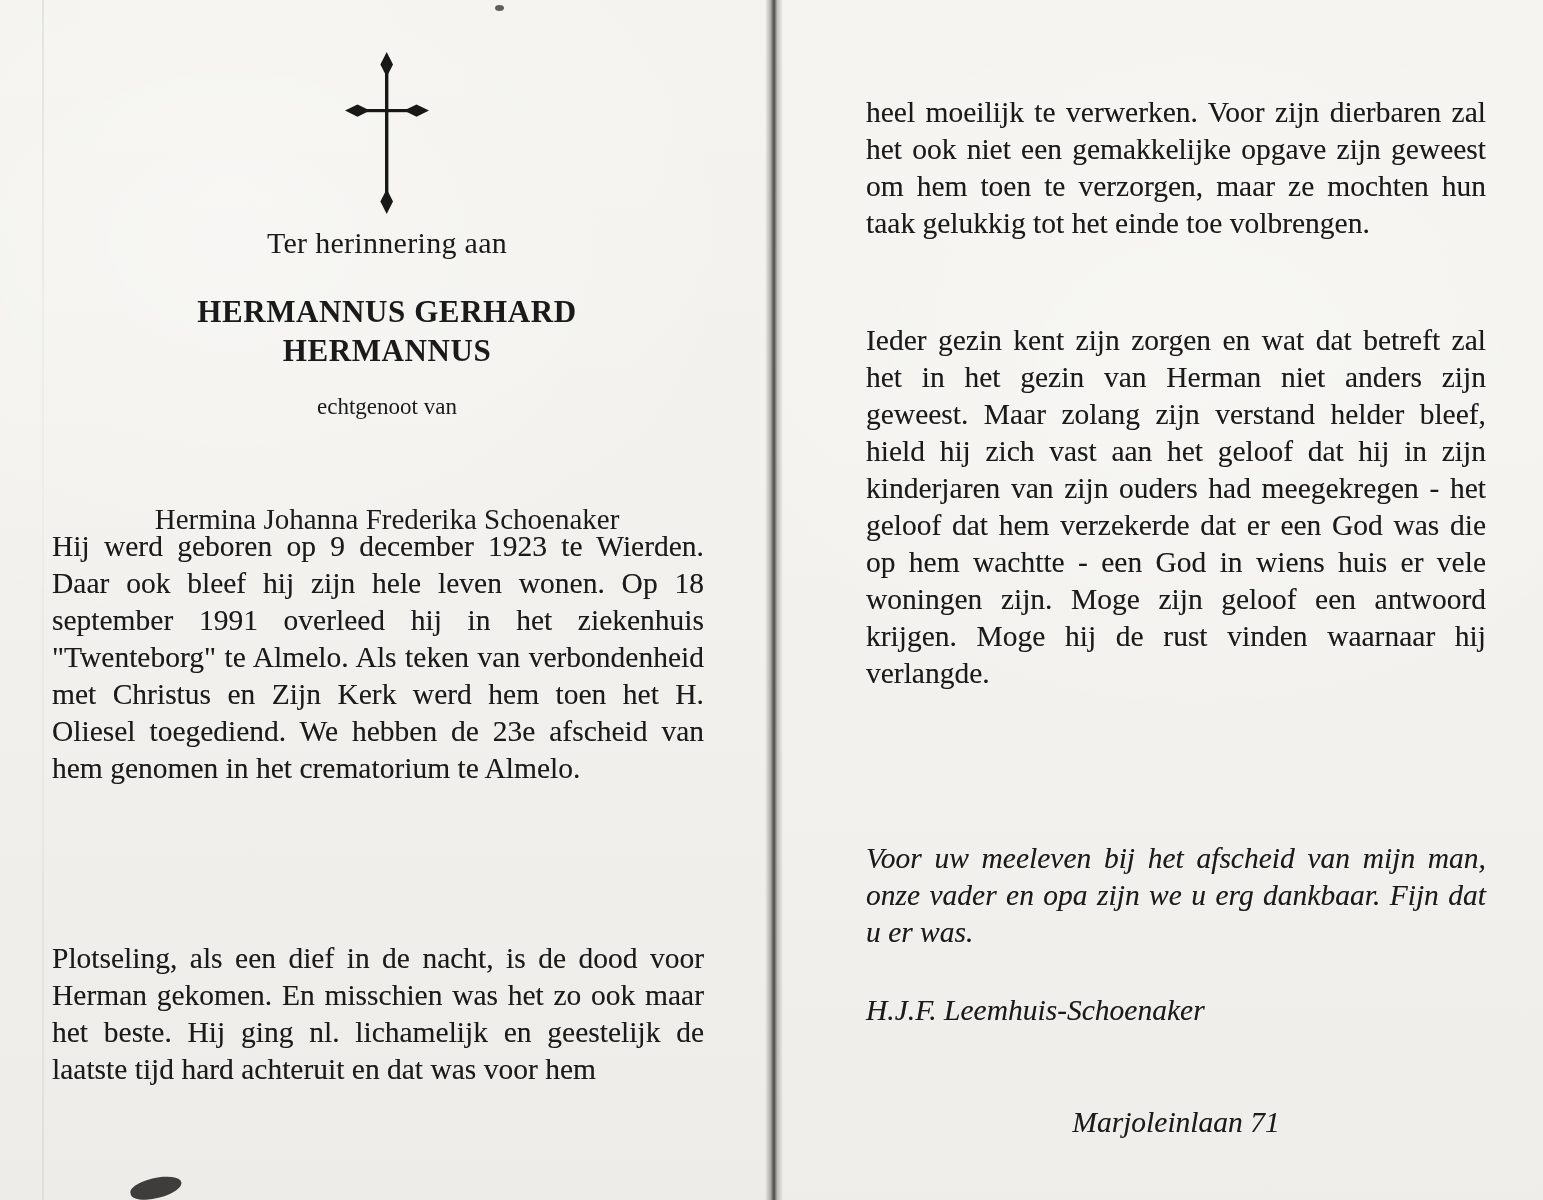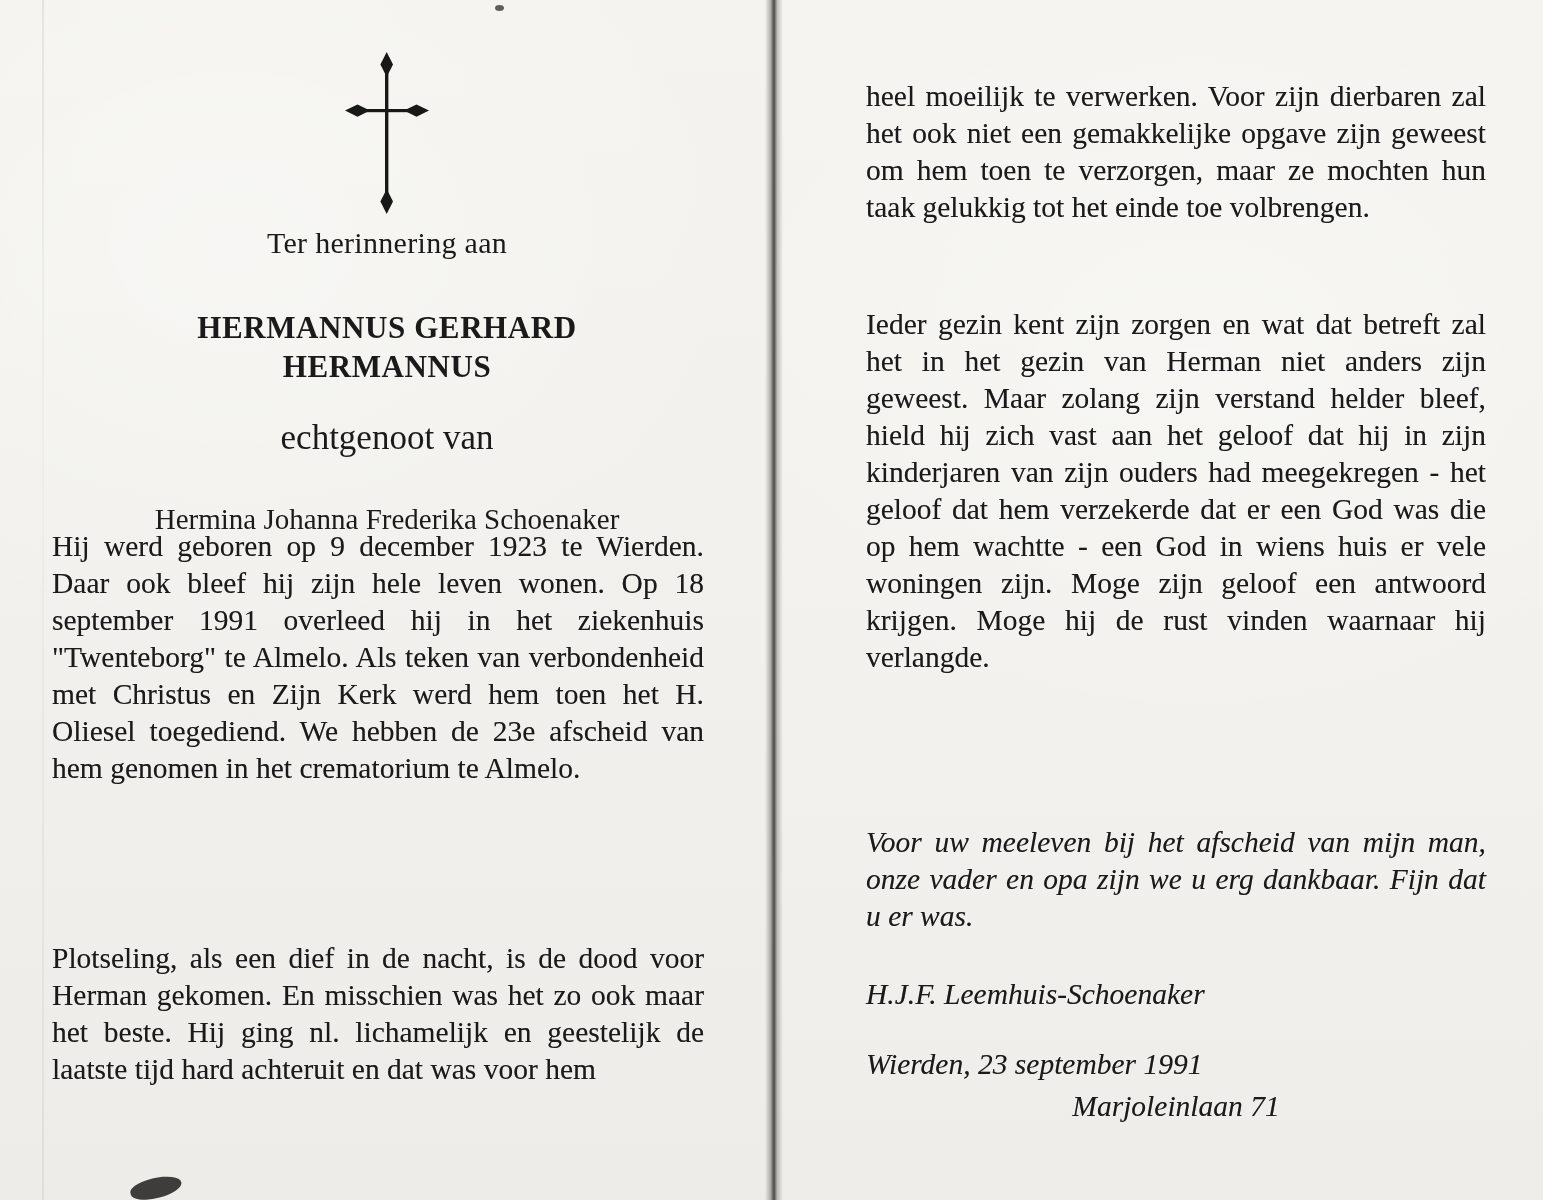--- a/index.html
+++ b/index.html
@@ -63,36 +63,36 @@
     width: 92px; height: 162px;
   }
 
   .block { position: absolute; }
 
   .centered { left: 0; width: 100%; text-align: center; }
 
   .intro-line { top: 226px; font-size: 30px; letter-spacing: .3px; }
 
   .deceased-name {
-    top: 308px; font-size: 31px; font-weight: 700;
+    top: 292px; font-size: 31px; font-weight: 700;
     line-height: 39px; letter-spacing: .6px;
   }
 
-  .spouse-intro { top: 418px; font-size: 35px; }
+  .spouse-intro { top: 394px; font-size: 23px; }
   .spouse-name  { top: 455px; font-size: 29px; margin-top: 48px; }
 
   .body-text {
     font-size: 29.5px;
     line-height: 37px;
     text-align: justify;
     text-shadow: 0 0 .4px rgba(0,0,0,.35);
   }
 
   .lcol { left: 52px; width: 652px; }
-  .rcol { left: 92px; width: 620px; }
+  .rcol { left: 92px; width: 620px; margin-top: 16px; }
 
   .l-para1 { top: 528px; }
   .l-para2 { top: 940px; }
 
   .r-para1 { top: 78px; }
   .r-para2 { top: 306px; }
 
   .italic { font-style: italic; }
 
   .r-thanks    { top: 824px; }
@@ -143,20 +143,19 @@
   <div class="page page-right">
 
     <div class="block body-text rcol r-para1">heel moeilijk te verwerken. Voor zijn dierbaren zal het ook niet een gemakkelijke opgave zijn geweest om hem toen te verzorgen, maar ze mochten hun taak gelukkig tot het einde toe volbrengen.</div>
 
     <div class="block body-text rcol r-para2">Ieder gezin kent zijn zorgen en wat dat betreft zal het in het gezin van Herman niet anders zijn geweest. Maar zolang zijn verstand helder bleef, hield hij zich vast aan het geloof dat hij in zijn kinderjaren van zijn ouders had meegekregen - het geloof dat hem verzekerde dat er een God was die op hem wachtte - een God in wiens huis er vele woningen zijn. Moge zijn geloof een antwoord krijgen. Moge hij de rust vinden waarnaar hij verlangde.</div>
 
     <div class="block body-text italic rcol r-thanks">Voor uw meeleven bij het afscheid van mijn man, onze vader en opa zijn we u erg dankbaar. Fijn dat u er was.</div>
 
     <div class="block body-text italic rcol r-signature">H.J.F. Leemhuis-Schoenaker</div>
 
-    <div class="block body-text italic rcol r-placedate">Wierden, 23 september 1991</div>
 
     <div class="block body-text italic rcol r-address">Marjoleinlaan 71</div>
   </div>
 
   <div class="fold"></div>
 
 </div>
 
 </body></html>

